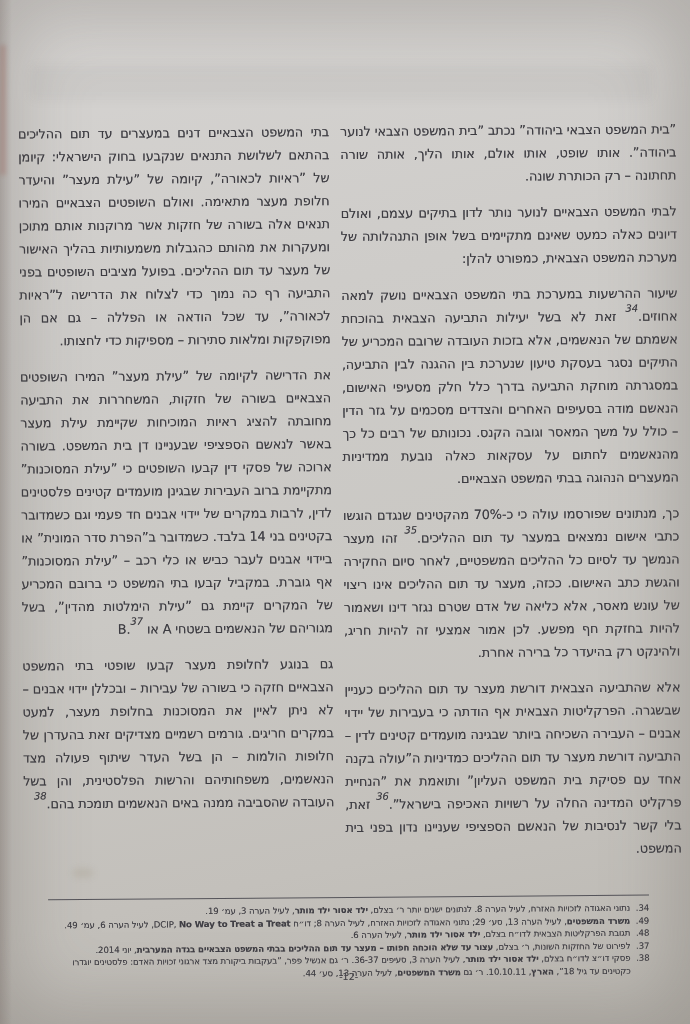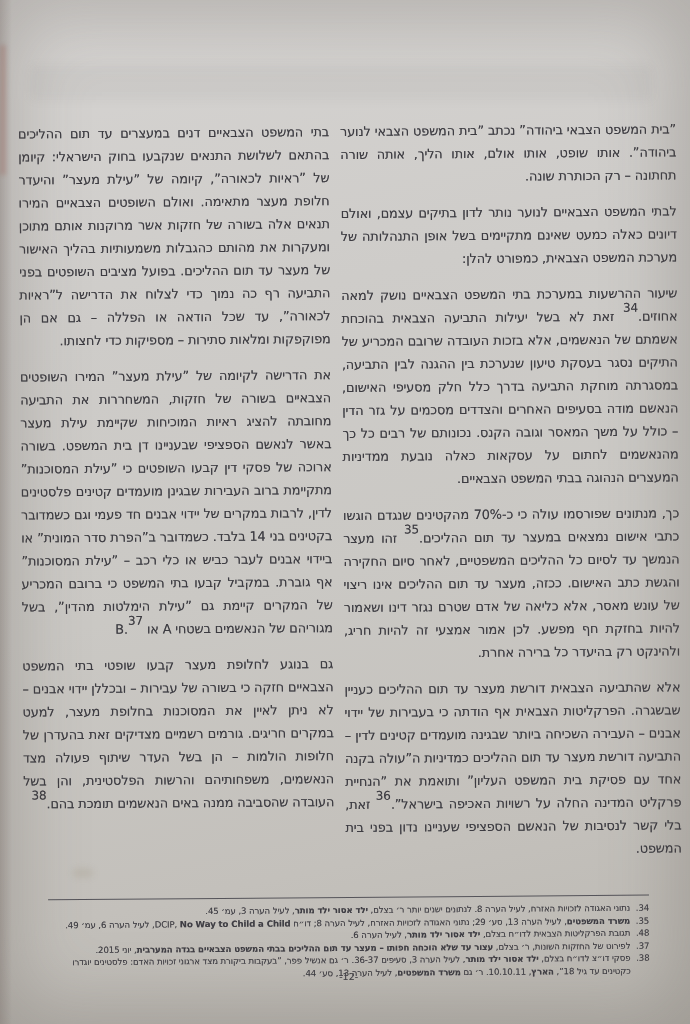--- a/index.html
+++ b/index.html
@@ -48,22 +48,22 @@
     direction: rtl; text-align: justify;
     font-size: 12.9px; line-height: 23px;
     letter-spacing: -0.15px;
     color: #3d3c42;
     text-shadow: 0 0 0.5px rgba(61,60,66,0.55);
   }
   .col-right { right: 11px; width: 336px; }
   .col-left  { left: 21px;  width: 311px; }
   .para { margin: 0 0 13px 0; }
   .para sup {
-    font-size: 12px; line-height: 0;
-    position: relative; top: -0.35em;
+    font-size: 10px; line-height: 0;
+    position: relative; top: -0.35em; font-style: italic;
   }
   .b { font-weight: 700; }
   .fn-rule {
     position: absolute; top: 897px; left: 45px; width: 601px; height: 1px;
     background: #55545a;
   }
   .footnotes {
     position: absolute; top: 904px; right: 44px; width: 604px;
     direction: rtl; text-align: right;
     font-size: 8.6px; line-height: 12.5px;
@@ -100,24 +100,24 @@
 
     <div class="col col-left">
         <p class="para"><span>בתי המשפט הצבאיים דנים במעצרים עד תום ההליכים בהתאם לשלושת התנאים שנקבעו בחוק הישראלי: קיומן של ”ראיות לכאורה”, קיומה של ”עילת מעצר” והיעדר חלופת מעצר מתאימה. ואולם השופטים הצבאיים המירו תנאים אלה בשורה של חזקות אשר מרוקנות אותם מתוכן ומעקרות את מהותם כהגבלות משמעותיות בהליך האישור של מעצר עד תום ההליכים. בפועל מציבים השופטים בפני התביעה רף כה נמוך כדי לצלוח את הדרישה ל”ראיות לכאורה”, עד שכל הודאה או הפללה – גם אם הן מפוקפקות ומלאות סתירות – מספיקות כדי לחצותו.</span></p>
         <p class="para"><span>את הדרישה לקיומה של ”עילת מעצר” המירו השופטים הצבאיים בשורה של חזקות, המשחררות את התביעה מחובתה להציג ראיות המוכיחות שקיימת עילת מעצר באשר לנאשם הספציפי שבעניינו דן בית המשפט. בשורה ארוכה של פסקי דין קבעו השופטים כי ”עילת המסוכנות” מתקיימת ברוב העבירות שבגינן מועמדים קטינים פלסטינים לדין, לרבות במקרים של יידוי אבנים חד פעמי וגם כשמדובר בקטינים בני 14 בלבד. כשמדובר ב”הפרת סדר המונית” או ביידוי אבנים לעבר כביש או כלי רכב – ”עילת המסוכנות” אף גוברת. במקביל קבעו בתי המשפט כי ברובם המכריע של המקרים קיימת גם ”עילת הימלטות מהדין”, בשל מגוריהם של הנאשמים בשטחי A או B.</span><sup>37</sup></p>
         <p class="para"><span>גם בנוגע לחלופת מעצר קבעו שופטי בתי המשפט הצבאיים חזקה כי בשורה של עבירות – ובכללן יידוי אבנים – לא ניתן לאיין את המסוכנות בחלופת מעצר, למעט במקרים חריגים. גורמים רשמיים מצדיקים זאת בהעדרן של חלופות הולמות – הן בשל העדר שיתוף פעולה מצד הנאשמים, משפחותיהם והרשות הפלסטינית, והן בשל העובדה שהסביבה ממנה באים הנאשמים תומכת בהם.</span><sup>38</sup></p>
       </div>
 
     <div class="fn-rule"></div>
 
     <div class="footnotes">
-        <p class="fn"><span class="fn-num">34.</span><span>נתוני האגודה לזכויות האזרח, לעיל הערה 8. לנתונים ישנים יותר ר׳ בצלם, </span><span class="b">ילד אסור ילד מותר</span><span>, לעיל הערה 3, עמ׳ 45.</span></p>
-        <p class="fn"><span class="fn-num">35.</span><span class="b">משרד המשפטים</span><span>, לעיל הערה 13, סע׳ 29; נתוני האגודה לזכויות האזרח, לעיל הערה 8; דו״ח DCIP, </span><span class="b">No Way to Child a Child</span><span>, לעיל הערה 6, עמ׳ 49.</span></p>
+        <p class="fn"><span class="fn-num">34.</span><span>נתוני האגודה לזכויות האזרח, לעיל הערה 8. לנתונים ישנים יותר ר׳ בצלם, </span><span class="b">ילד אסור ילד מותר</span><span>, לעיל הערה 3, עמ׳ 19.</span></p>
+        <p class="fn"><span class="fn-num">49.</span><span class="b">משרד המשפטים</span><span>, לעיל הערה 13, סע׳ 29; נתוני האגודה לזכויות האזרח, לעיל הערה 8; דו״ח DCIP, </span><span class="b">No Way to Treat a Treat</span><span>, לעיל הערה 6, עמ׳ 49.</span></p>
         <p class="fn"><span class="fn-num">48.</span><span>תגובת הפרקליטות הצבאית לדו״ח בצלם, </span><span class="b">ילד אסור ילד מותר</span><span>, לעיל הערה 6.</span></p>
-        <p class="fn"><span class="fn-num">37.</span><span>לפירוט של החזקות השונות, ר׳ בצלם, </span><span class="b">עצור עד שלא הוכחה חפותו – מעצר עד תום ההליכים בבתי המשפט הצבאיים בגדה המערבית</span><span>, יוני 2015.</span></p>
+        <p class="fn"><span class="fn-num">37.</span><span>לפירוט של החזקות השונות, ר׳ בצלם, </span><span class="b">עצור עד שלא הוכחה חפותו – מעצר עד תום ההליכים בבתי המשפט הצבאיים בגדה המערבית</span><span>, יוני 2014.</span></p>
         <p class="fn"><span class="fn-num">38.</span><span>פסקי דו״צ לדו״ח בצלם, </span><span class="b">ילד אסור ילד מותר</span><span>, לעיל הערה 3, סעיפים 36-37. ר׳ גם אנשיל פפר, ”בעקבות ביקורת מצד ארגוני זכויות האדם: פלסטינים יוגדרו כקטינים עד גיל 18”, </span><span class="b">הארץ</span><span>, 10.10.11. ר׳ גם </span><span class="b">משרד המשפטים</span><span>, לעיל הערה 13, סע׳ 44.</span></p>
       </div>
 
     <div class="page-number">-12-</div>
   </div>
 
   <div class="left-edge-shadow"></div>
   <div class="vignette"></div>
 </div>
 

